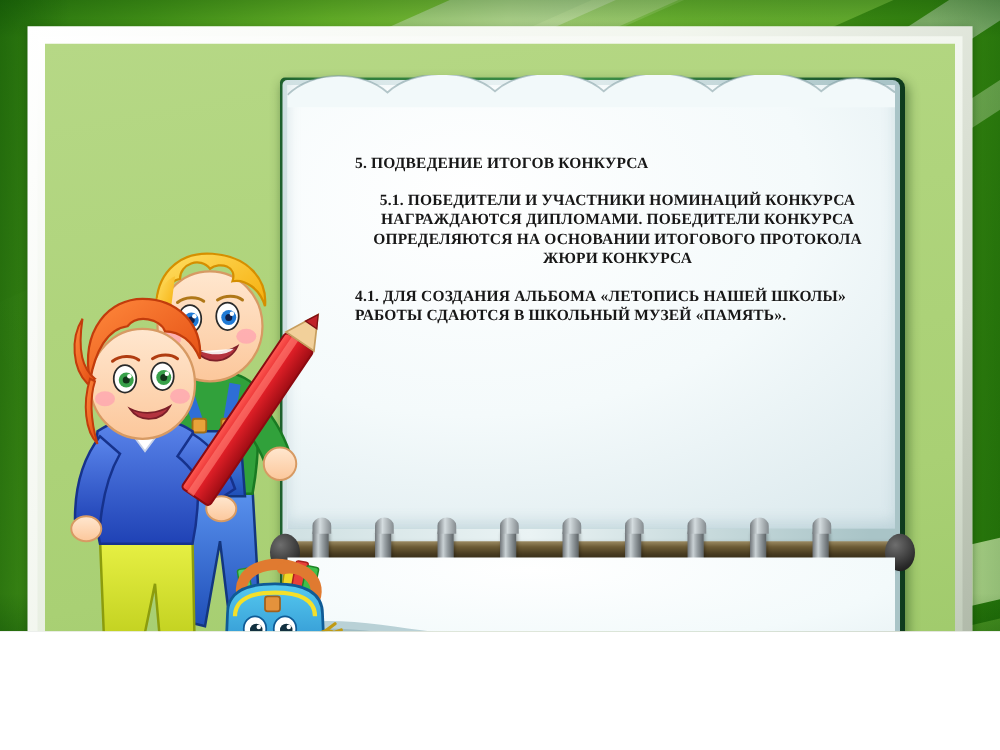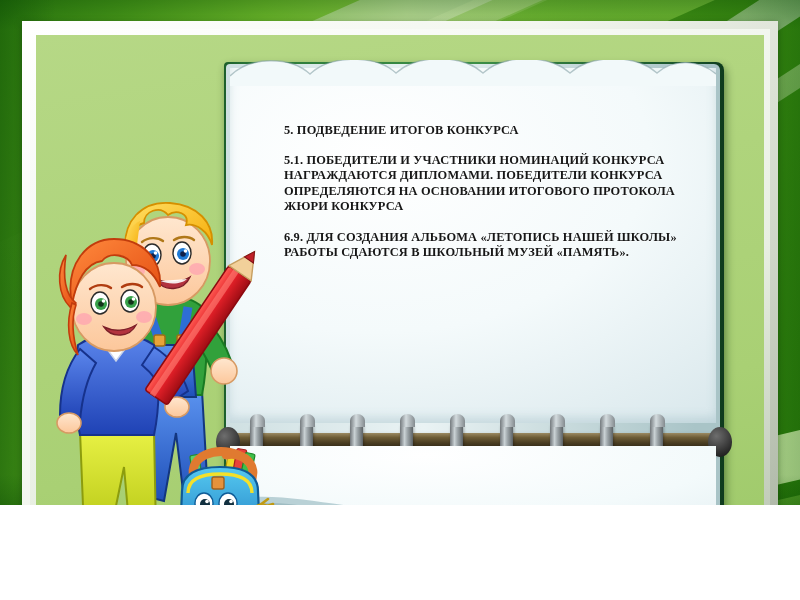--- a/index.html
+++ b/index.html
@@ -74,21 +74,21 @@
     background:linear-gradient(90deg,#757b7f,#d4dcdf 40%,#848b8f);}
   .ring-hole{position:absolute;width:17px;height:8px;border-radius:50%;
     background:radial-gradient(circle at 50% 35%,#7f969c,#4b6469);}
 
   
   .text-col{position:absolute;left:248px;top:88px;width:420px;
     font-family:"Liberation Serif",serif;font-weight:bold;font-size:12.4px;
     line-height:15.2px;color:#171717;letter-spacing:.15px;
     text-shadow:0 1px 0 rgba(255,255,255,.55);}
   .para{margin:0 0 15px 0;}
-  .p2{margin-bottom:16px;}
+  .p2{margin-bottom:16px;text-align:center;}
 
   
   .kids{position:absolute;left:0px;top:160px;width:220px;height:364px;}
   .bag{position:absolute;left:128px;top:408px;width:112px;height:112px;}
   .pencil-wrap{position:absolute;left:108px;top:206px;width:120px;height:180px;}
 </style>
 </head>
 <body>
 
 <div id="slide">
@@ -153,21 +153,21 @@
       <svg class="wavy-bottom" viewBox="0 0 492 50" preserveAspectRatio="none">
         <path d="M0,4 C60,-8 120,18 190,12 C260,6 320,28 390,20 C430,16 465,24 492,18 L492,50 L0,50 Z" fill="#b9d1d6"></path>
         <path d="M0,10 C60,-2 120,24 190,18 C260,12 320,34 390,26 C430,22 465,30 492,24 L492,50 L0,50 Z" fill="#9fbcc2"></path>
         <path d="M0,16 C60,4 120,30 190,24 C260,18 320,40 390,32 C430,28 465,36 492,30 L492,50 L0,50 Z" fill="#2f7d2c"></path>
       </svg>
     </div>
 
     <div class="text-col">
       <p class="para">5. ПОДВЕДЕНИЕ ИТОГОВ КОНКУРСА</p>
       <p class="para p2">5.1. ПОБЕДИТЕЛИ И УЧАСТНИКИ НОМИНАЦИЙ КОНКУРСА НАГРАЖДАЮТСЯ ДИПЛОМАМИ. ПОБЕДИТЕЛИ КОНКУРСА ОПРЕДЕЛЯЮТСЯ НА ОСНОВАНИИ ИТОГОВОГО ПРОТОКОЛА ЖЮРИ КОНКУРСА</p>
-      <p class="para">6.9. ДЛЯ СОЗДАНИЯ АЛЬБОМА «ЛЕТОПИСЬ НАШЕЙ ШКОЛЫ» РАБОТЫ СДАЮТСЯ В ШКОЛЬНЫЙ МУЗЕЙ «ПАМЯТЬ».</p>
+      <p class="para">4.1. ДЛЯ СОЗДАНИЯ АЛЬБОМА «ЛЕТОПИСЬ НАШЕЙ ШКОЛЫ» РАБОТЫ СДАЮТСЯ В ШКОЛЬНЫЙ МУЗЕЙ «ПАМЯТЬ».</p>
     </div>
 
     <svg class="kids" viewBox="0 0 220 364">
       <defs>
         <linearGradient id="blondG" x1="0" y1="0" x2="1" y2="1">
           <stop offset="0" stop-color="#ffe066"></stop>
             <stop offset="1" stop-color="#f5a800"></stop>
         </linearGradient>
         <linearGradient id="redG" x1="0" y1="0" x2="1" y2="1">
           <stop offset="0" stop-color="#ff8a3d"></stop>

